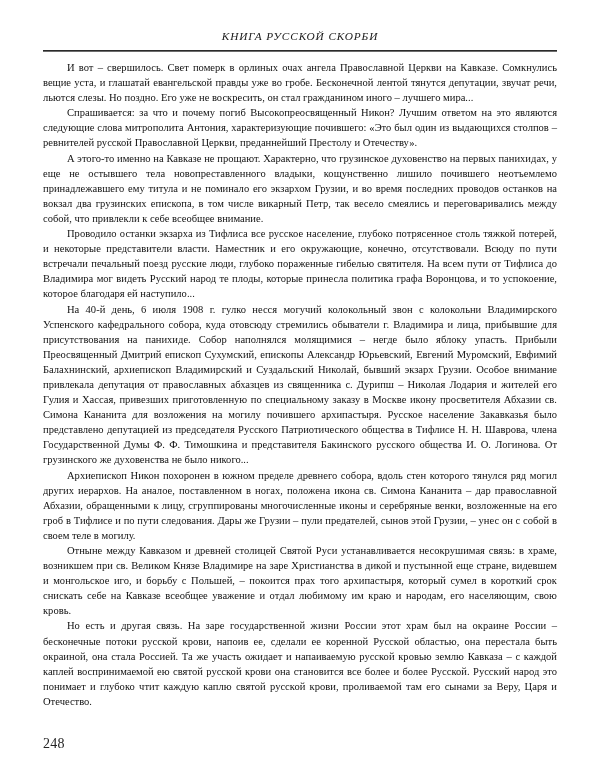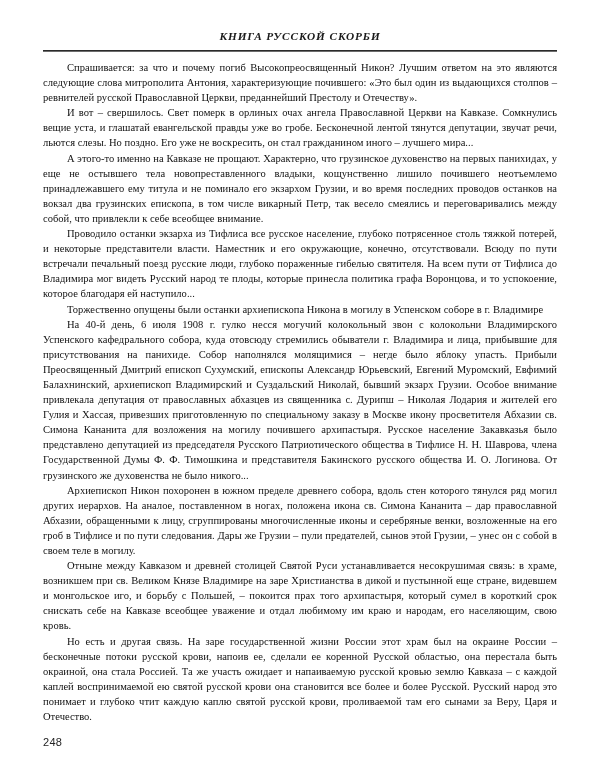--- a/index.html
+++ b/index.html
@@ -27,21 +27,20 @@
     left: 43px;
     top: 30px;
     width: 514px;
     text-align: center;
     font-family: "Liberation Serif", "DejaVu Serif", serif;
     font-style: italic;
     font-size: 11.3px;
     letter-spacing: 0.9px;
     color: #1a1a1a;
     white-space: nowrap;
-    font-weight: bold;
   }
   .head-rule {
     position: absolute;
     left: 43px;
     top: 50px;
     width: 514px;
     height: 0;
     border-top: 1.6px solid #2a2a2a;
     border-bottom: 0.6px solid #6d6d6d;
   }
@@ -62,42 +61,41 @@
     margin: 0;
     text-indent: 24px;
   }
   .body-text p.spread {
     text-align: justify;
   }
   .folio {
     position: absolute;
     left: 43px;
     top: 736px;
-    font-family: Liberation Sans, sans-serif;
-    font-size: 11px;
+    font-family: Liberation Serif, serif;
+    font-size: 14px;
     color: #242424;
     letter-spacing: 0.3px;
     text-align: center;
   }
 </style>
 </head>
 <body>
 
 <div class="page">
 
   <div class="running-head">КНИГА РУССКОЙ СКОРБИ</div>
 
   <div class="head-rule"></div>
 
   <div class="body-text">
+    <p>И вот – свершилось. Свет померк в орлиных очах ангела Православной Церкви на Кавказе. Сомкнулись вещие уста, и глашатай евангельской правды уже во гробе. Бесконечной лентой тянутся депутации, звучат речи, льются слезы. Но поздно. Его уже не воскресить, он стал гражданином иного – лучшего мира...</p>
     <p>Спрашивается: за что и почему погиб Высокопреосвященный Никон? Лучшим ответом на это являются следующие слова митрополита Антония, характеризующие почившего: «Это был один из выдающихся столпов – ревнителей русской Православной Церкви, преданнейший Престолу и Отечеству».</p>
-    <p>И вот – свершилось. Свет померк в орлиных очах ангела Православной Церкви на Кавказе. Сомкнулись вещие уста, и глашатай евангельской правды уже во гробе. Бесконечной лентой тянутся депутации, звучат речи, льются слезы. Но поздно. Его уже не воскресить, он стал гражданином иного – лучшего мира...</p>
     <p>А этого-то именно на Кавказе не прощают. Характерно, что грузинское духовенство на первых панихидах, у еще не остывшего тела новопреставленного владыки, кощунственно лишило почившего неотъемлемо принадлежавшего ему титула и не поминало его экзархом Грузии, и во время последних проводов останков на вокзал два грузинских епископа, в том числе викарный Петр, так весело смеялись и переговаривались между собой, что привлекли к себе всеобщее внимание.</p>
     <p>Проводило останки экзарха из Тифлиса все русское население, глубоко потрясенное столь тяжкой потерей, и некоторые представители власти. Наместник и его окружающие, конечно, отсутствовали. Всюду по пути встречали печальный поезд русские люди, глубоко пораженные гибелью святителя. На всем пути от Тифлиса до Владимира мог видеть Русский народ те плоды, которые принесла политика графа Воронцова, и то успокоение, которое благодаря ей наступило...</p>
-    <p class="spread">Торжественно опущены были останки архиепископа Никона в могилу в Успенском соборе в г. Владимире</p>
     <p>На 40-й день, 6 июля 1908 г. гулко несся могучий колокольный звон с колокольни Владимирского Успенского кафедрального собора, куда отовсюду стремились обыватели г. Владимира и лица, прибывшие для присутствования на панихиде. Собор наполнялся молящимися – негде было яблоку упасть. Прибыли Преосвященный Дмитрий епископ Сухумский, епископы Александр Юрьевский, Евгений Муромский, Евфимий Балахнинский, архиепископ Владимирский и Суздальский Николай, бывший экзарх Грузии. Особое внимание привлекала депутация от православных абхазцев из священника с. Дурипш – Николая Лодария и жителей его Гулия и Хассая, привезших приготовленную по специальному заказу в Москве икону просветителя Абхазии св. Симона Кананита для возложения на могилу почившего архипастыря. Русское население Закавказья было представлено депутацией из председателя Русского Патриотического общества в Тифлисе Н. Н. Шаврова, члена Государственной Думы Ф. Ф. Тимошкина и представителя Бакинского русского общества И. О. Логинова. От грузинского же духовенства не было никого...</p>
     <p>Архиепископ Никон похоронен в южном пределе древнего собора, вдоль стен которого тянулся ряд могил других иерархов. На аналое, поставленном в ногах, положена икона св. Симона Кананита – дар православной Абхазии, обращенными к лицу, сгруппированы многочисленные иконы и серебряные венки, возложенные на его гроб в Тифлисе и по пути следования. Дары же Грузии – пули предателей, сынов этой Грузии, – унес он с собой в своем теле в могилу.</p>
     <p>Отныне между Кавказом и древней столицей Святой Руси устанавливается несокрушимая связь: в храме, возникшем при св. Великом Князе Владимире на заре Христианства в дикой и пустынной еще стране, видевшем и монгольское иго, и борьбу с Польшей, – покоится прах того архипастыря, который сумел в короткий срок снискать себе на Кавказе всеобщее уважение и отдал любимому им краю и народам, его населяющим, свою кровь.</p>
     <p>Но есть и другая связь. На заре государственной жизни России этот храм был на окраине России – бесконечные потоки русской крови, напоив ее, сделали ее коренной Русской областью, она перестала быть окраиной, она стала Россией. Та же участь ожидает и напаиваемую русской кровью землю Кавказа – с каждой каплей воспринимаемой ею святой русской крови она становится все более и более Русской. Русский народ это понимает и глубоко чтит каждую каплю святой русской крови, проливаемой там его сынами за Веру, Царя и Отечество.</p>
 
   </div>
 
   <div class="folio">248</div>
 
 </div>

